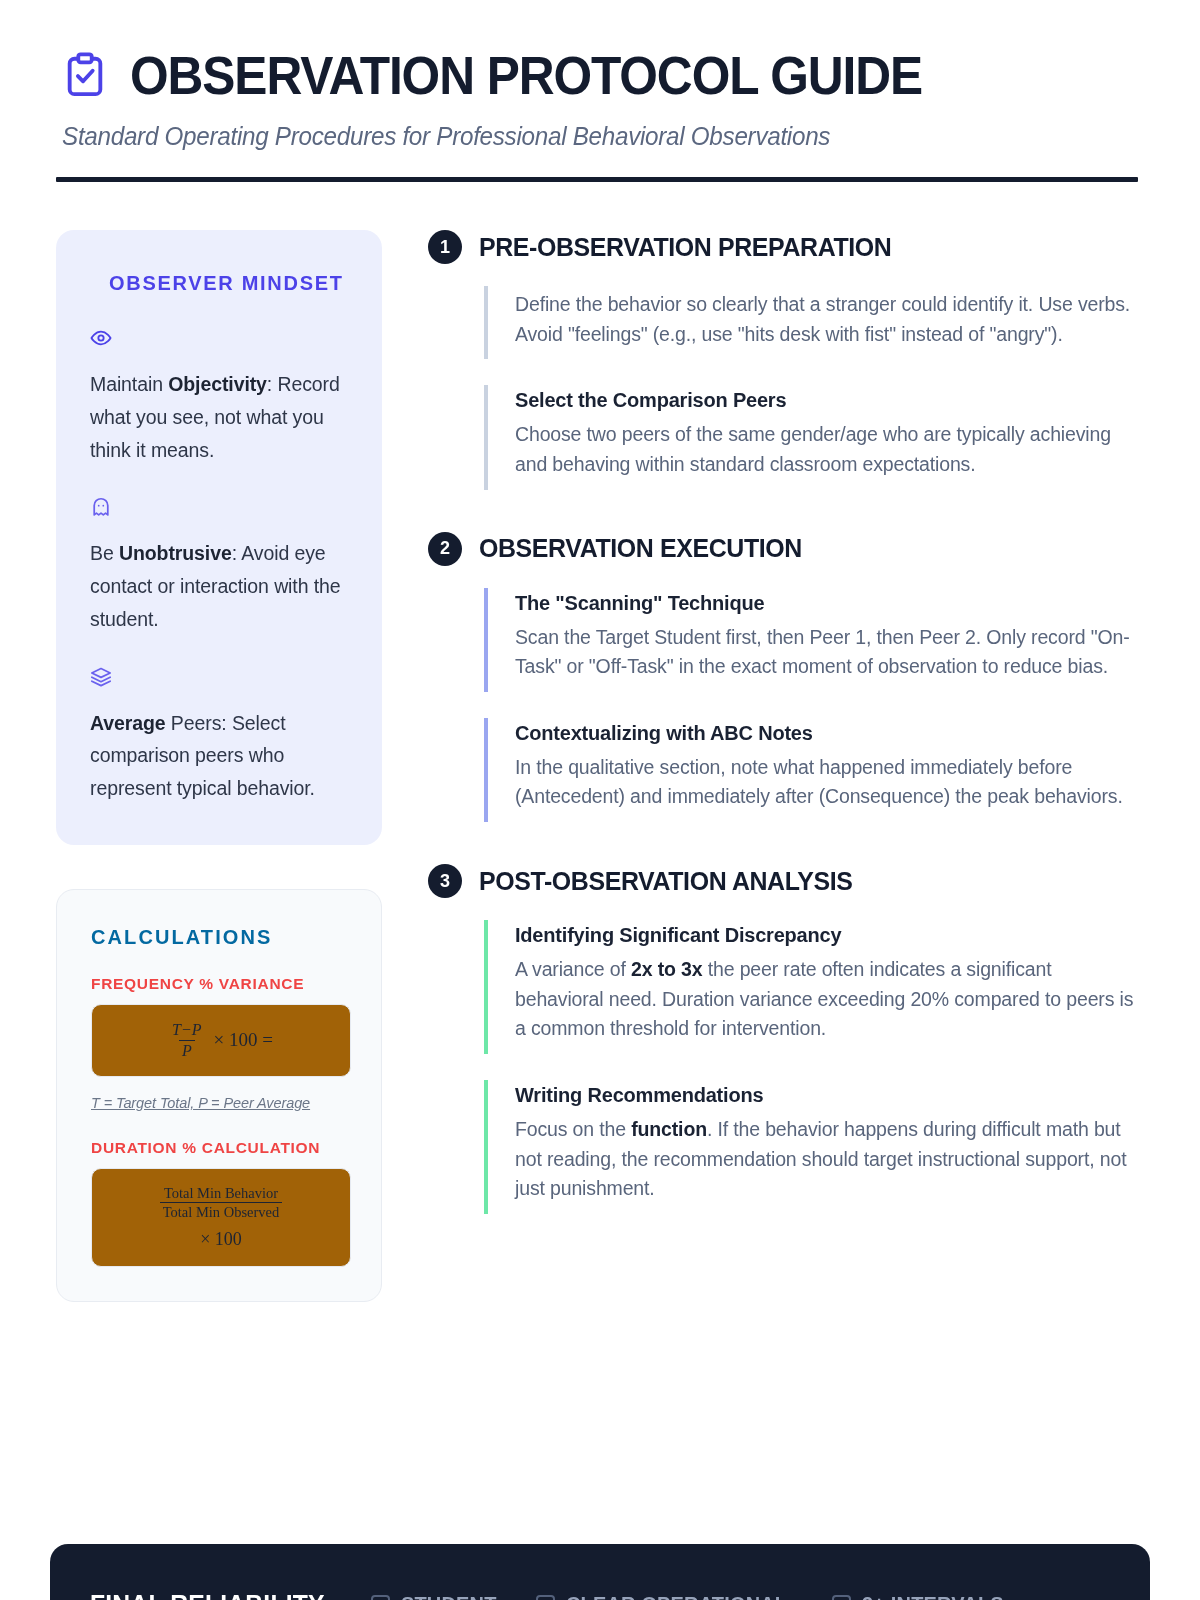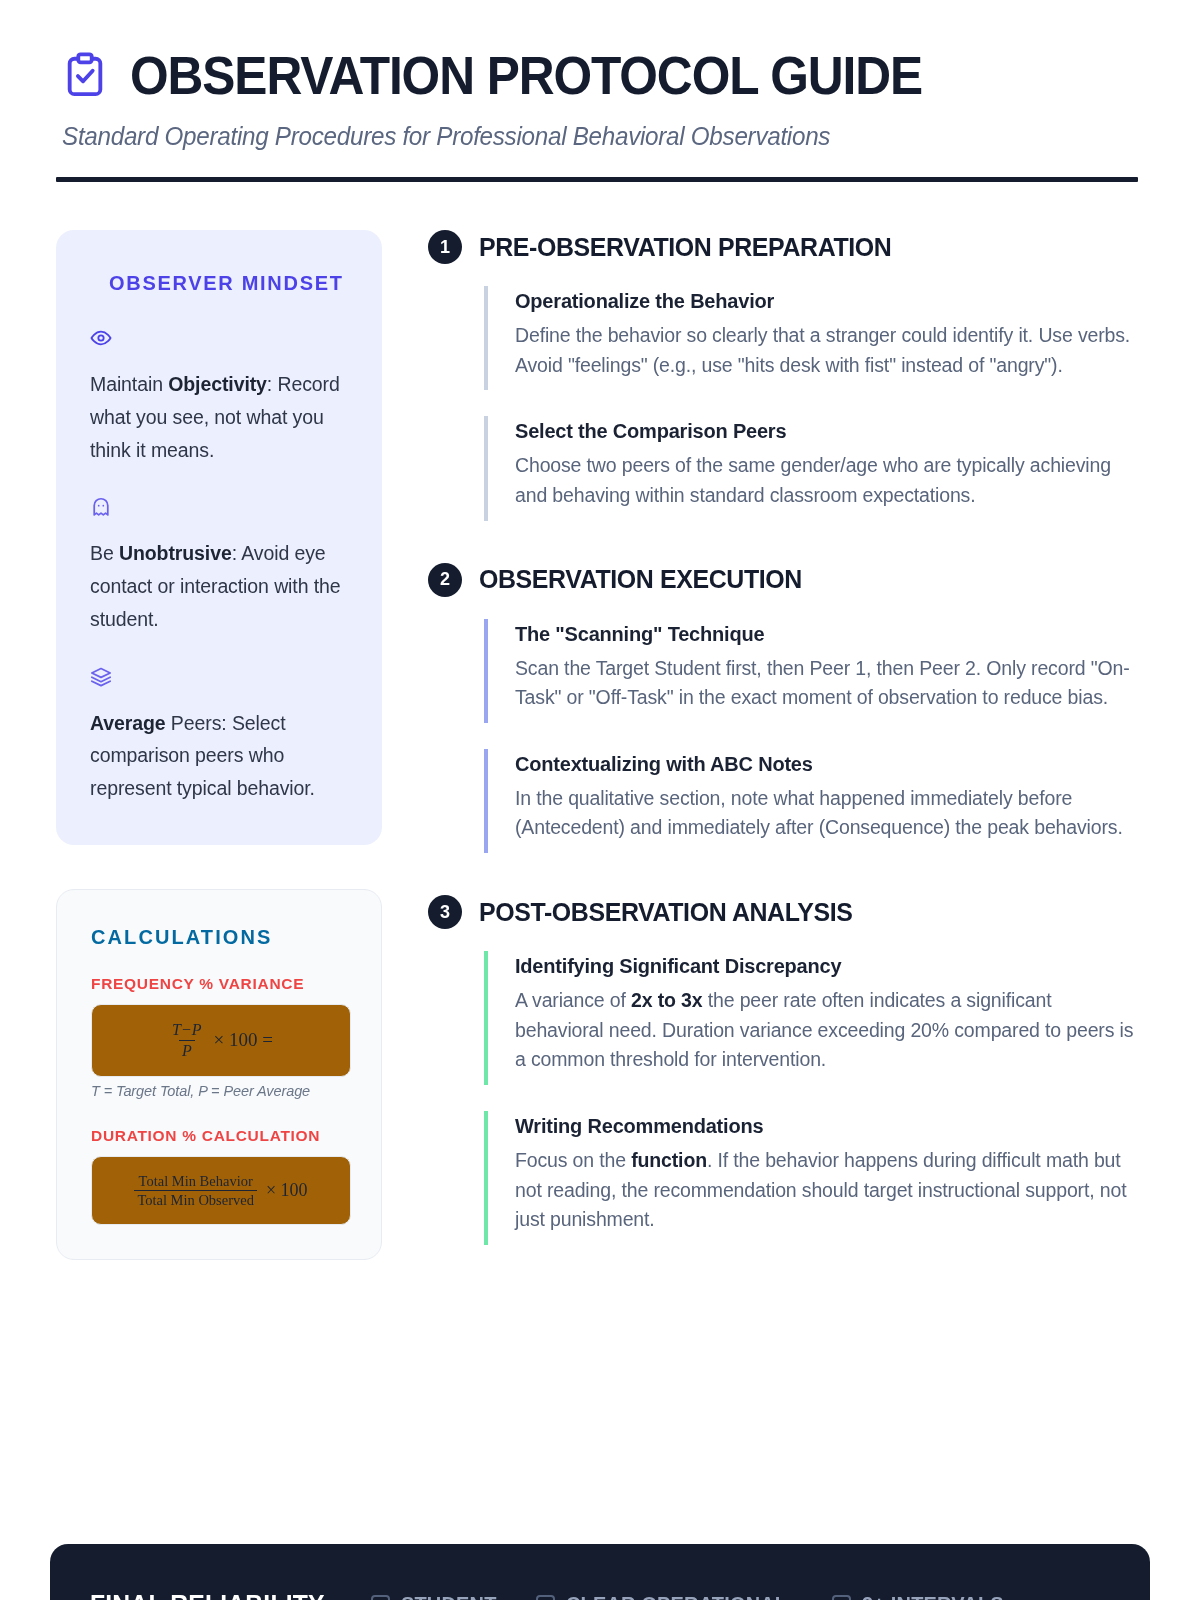--- a/index.html
+++ b/index.html
@@ -157,31 +157,32 @@
     vertical-align: middle;
     line-height: 1.12;
   }
   .frac .num { padding: 0 3px 1px 3px; }
   .frac .den { border-top: 1.2px solid #1d2433; padding: 1px 3px 0 3px; }
 
   .f1 { font-size: 19px; }
   .f1 .frac { font-size: 16px; font-style: italic; }
   .f1 .tail { font-size: 19px; }
 
-  .f2 { font-size: 17px; }
+  .f2 { font-size: 17px; flex-direction: column; }
   .f2 .frac { font-size: 14.5px; }
   .f2 .tail { font-size: 18px; }
 
   .calc-note {
-    margin-top: 6px;
+    margin-top: 18px;
     margin-bottom: 28px;
     font-size: 14.5px;
     font-style: italic;
     color: #6b7688;
     letter-spacing: -0.1px;
+    text-decoration: underline;
   }
 
   
   .step { margin-bottom: 42px; }
   .step:last-child { margin-bottom: 0; }
 
   .step-head {
     display: flex;
     align-items: center;
     gap: 17px;
@@ -388,21 +389,20 @@
 
     <main>
 
       <section class="step">
         <div class="step-head">
           <div class="step-badge">1</div>
           <h2 class="step-title">PRE-OBSERVATION PREPARATION</h2>
         </div>
         <div class="step-items">
           <div class="item" style="border-left-color:#c9d2e0">
-            <h3>Operationalize the Behavior</h3>
             <p>Define the behavior so clearly that a stranger could identify it. Use verbs. Avoid "feelings" (e.g., use "hits desk with fist" instead of "angry").</p>
           </div>
           <div class="item" style="border-left-color:#c9d2e0">
             <h3>Select the Comparison Peers</h3>
             <p>Choose two peers of the same gender/age who are typically achieving and behaving within standard classroom expectations.</p>
           </div>
         </div>
       </section>
 
       <section class="step">

